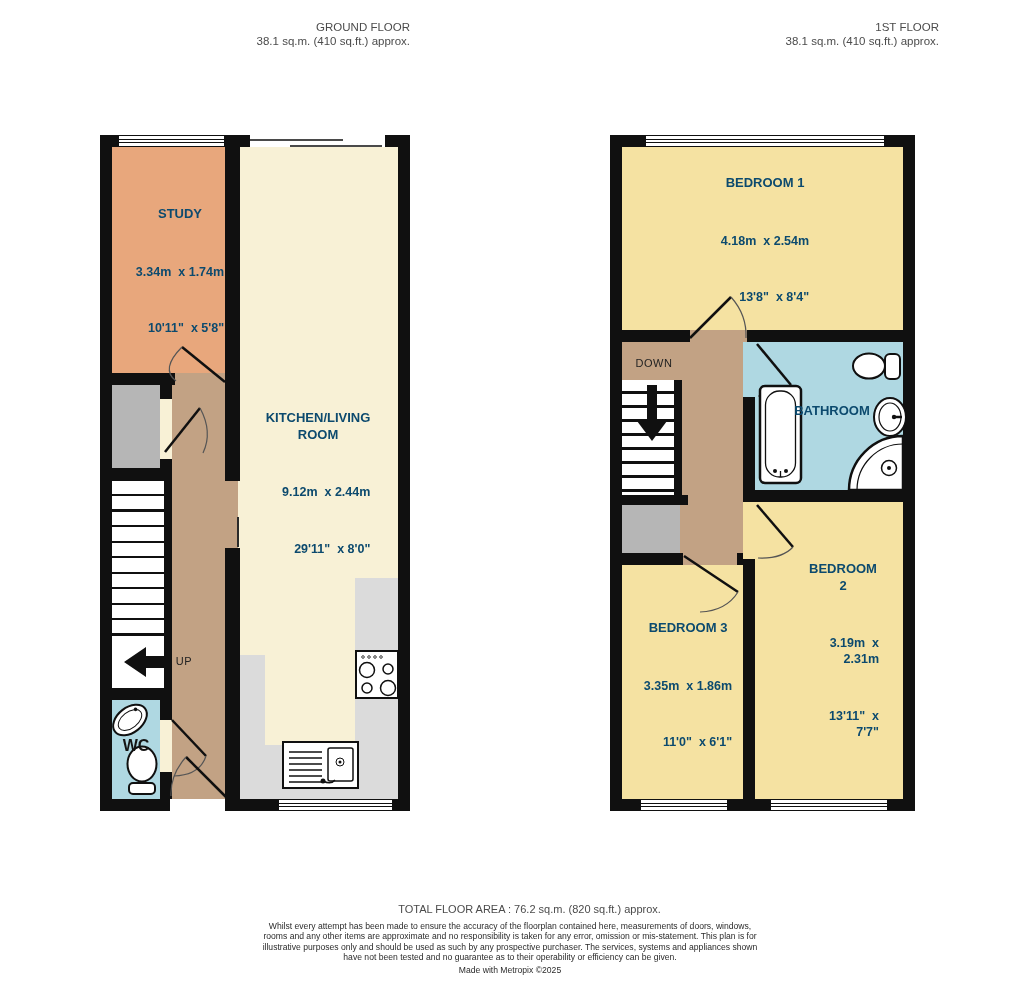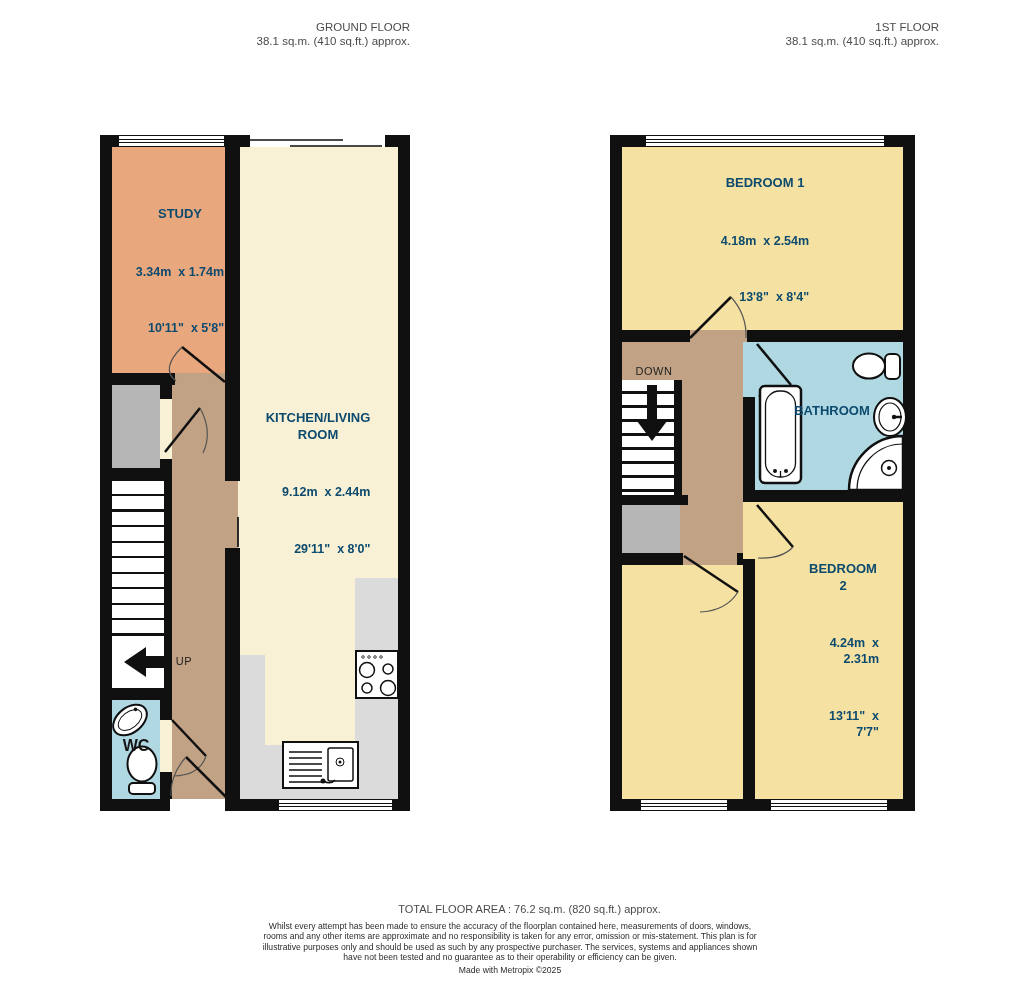--- a/index.html
+++ b/index.html
@@ -238,23 +238,28 @@
     <div class="room-label z8" style="left:155px;top:105px;">
       <div class="nm">BEDROOM 1</div>
       <div class="dm">4.18m  x 2.54m</div>
       <div class="dm">13'8"  x 8'4"</div>
     </div>
     <div class="room-label z8" style="left:222px;top:276px;">
       <div class="nm">BATHROOM</div>
     </div>
     <div class="room-label z8" style="left:233px;top:515px;">
       <div class="nm">BEDROOM 2</div>
-      <div class="dm">4.24m  x 2.31m</div>
+      <div class="dm">3.19m  x 2.31m</div>
       <div class="dm">13'11"  x 7'7"</div>
     </div>
-    <div class="small-label z8" style="left:44px;top:228px;margin-top:8px;">DOWN</div>
+    <div class="room-label z8" style="left:78px;top:550px;">
+      <div class="nm">BEDROOM 3</div>
+      <div class="dm">3.35m  x 1.86m</div>
+      <div class="dm">11'0"  x 6'1"</div>
+    </div>
+    <div class="small-label z8" style="left:44px;top:228px;">DOWN</div>
   </div>
 
   <div id="footer-block" style="top:903px;font-size:11px;padding-left:39px;">TOTAL FLOOR AREA : 76.2 sq.m. (820 sq.ft.) approx.</div>
   <div id="disclaimer" style="top:921px;">Whilst every attempt has been made to ensure the accuracy of the floorplan contained here, measurements of doors, windows, rooms and any other items are approximate and no responsibility is taken for any error, omission or mis-statement. This plan is for illustrative purposes only and should be used as such by any prospective purchaser. The services, systems and appliances shown have not been tested and no guarantee as to their operability or efficiency can be given.</div>
   <div id="credit" style="top:965px;">Made with Metropix ©2025</div>
 
 </div>
 
 </body></html>

